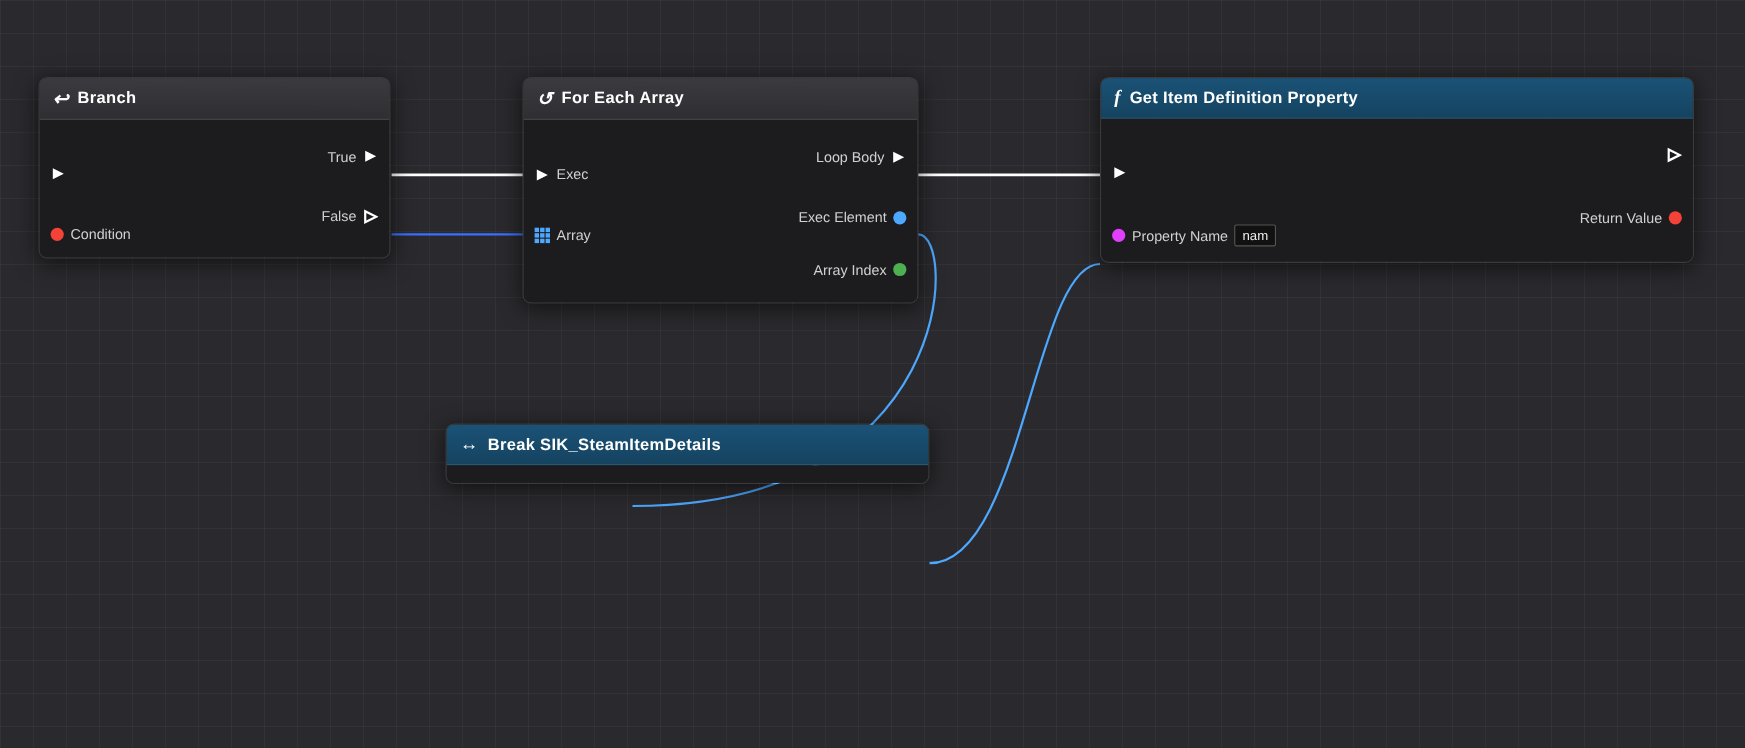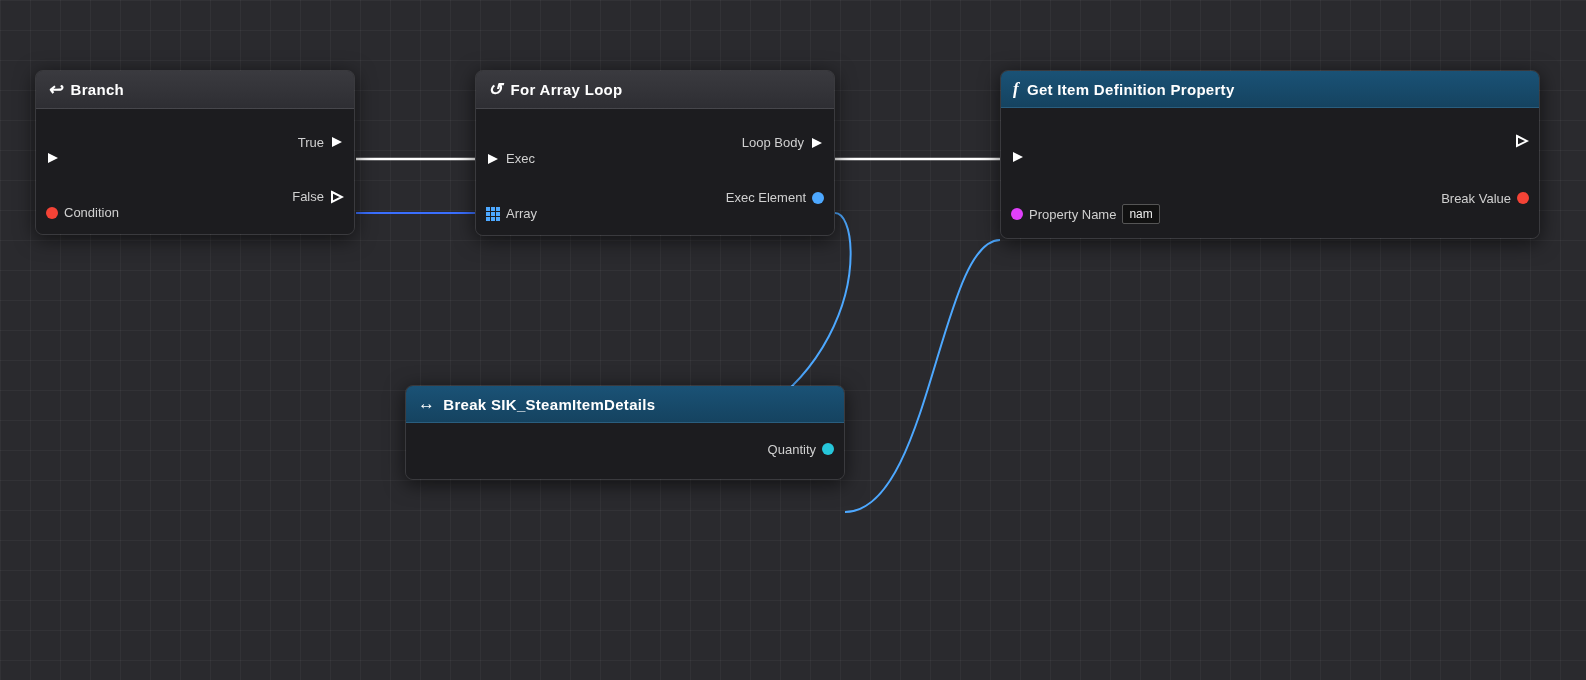--- a/index.html
+++ b/index.html
@@ -246,21 +246,21 @@
             </svg>
         </span>
       </div>
     </div>
   </div>
 </div>
 
 <div class="node" id="node-foreach">
   <div class="node-header">
     <span class="icon">↺</span>
-    <span>For Array Loop</span>
+    <span>For Each Array</span>
   </div>
   <div class="node-body">
 
     <div class="node-row">
       <div class="left">
         <span class="pin-exec pin-exec-filled">
           <svg width="14" height="14" viewBox="0 0 14 14">
               <path d="M2 2 L12 7 L2 12 Z" fill="#fff"></path>
             </svg>
         </span>
@@ -290,20 +290,27 @@
             <span class="array-dot"></span>
         </span>
         <span class="label-text">Array</span>
       </div>
       <div class="right">
         <span class="label-text">Exec Element</span>
         <span class="pin-circle pin-blue"></span>
       </div>
     </div>
 
+    <div class="node-row">
+      <div class="left"></div>
+      <div class="right">
+        <span class="label-text">Array Index</span>
+        <span class="pin-circle pin-green"></span>
+      </div>
+    </div>
 
   </div>
 </div>
 
 <div class="node" id="node-getitem">
   <div class="node-header">
     <span class="icon" style="font-style:italic; font-family:serif;">f</span>
     <span>Get Item Definition Property</span>
   </div>
   <div class="node-body">
@@ -326,38 +333,31 @@
     </div>
 
 
     <div class="node-row">
       <div class="left">
         <span class="pin-circle pin-magenta"></span>
         <span class="label-text">Property Name</span>
         <input class="pin-input" value="name" type="text" style="">
       </div>
       <div class="right">
-        <span class="label-text">Break Value</span>
+        <span class="label-text">Return Value</span>
         <span class="pin-circle pin-red"></span>
       </div>
     </div>
   </div>
 </div>
 
 <div class="node" id="node-break">
   <div class="node-header">
     <span class="icon">↔</span>
     <span>Break SIK_SteamItemDetails</span>
   </div>
   <div class="node-body">
 
 
 
-    <div class="node-row">
-      <div class="left"></div>
-      <div class="right">
-        <span class="label-text">Quantity</span>
-        <span class="pin-circle pin-teal"></span>
-      </div>
-    </div>
 
   </div>
 </div>
 
 </body></html>

